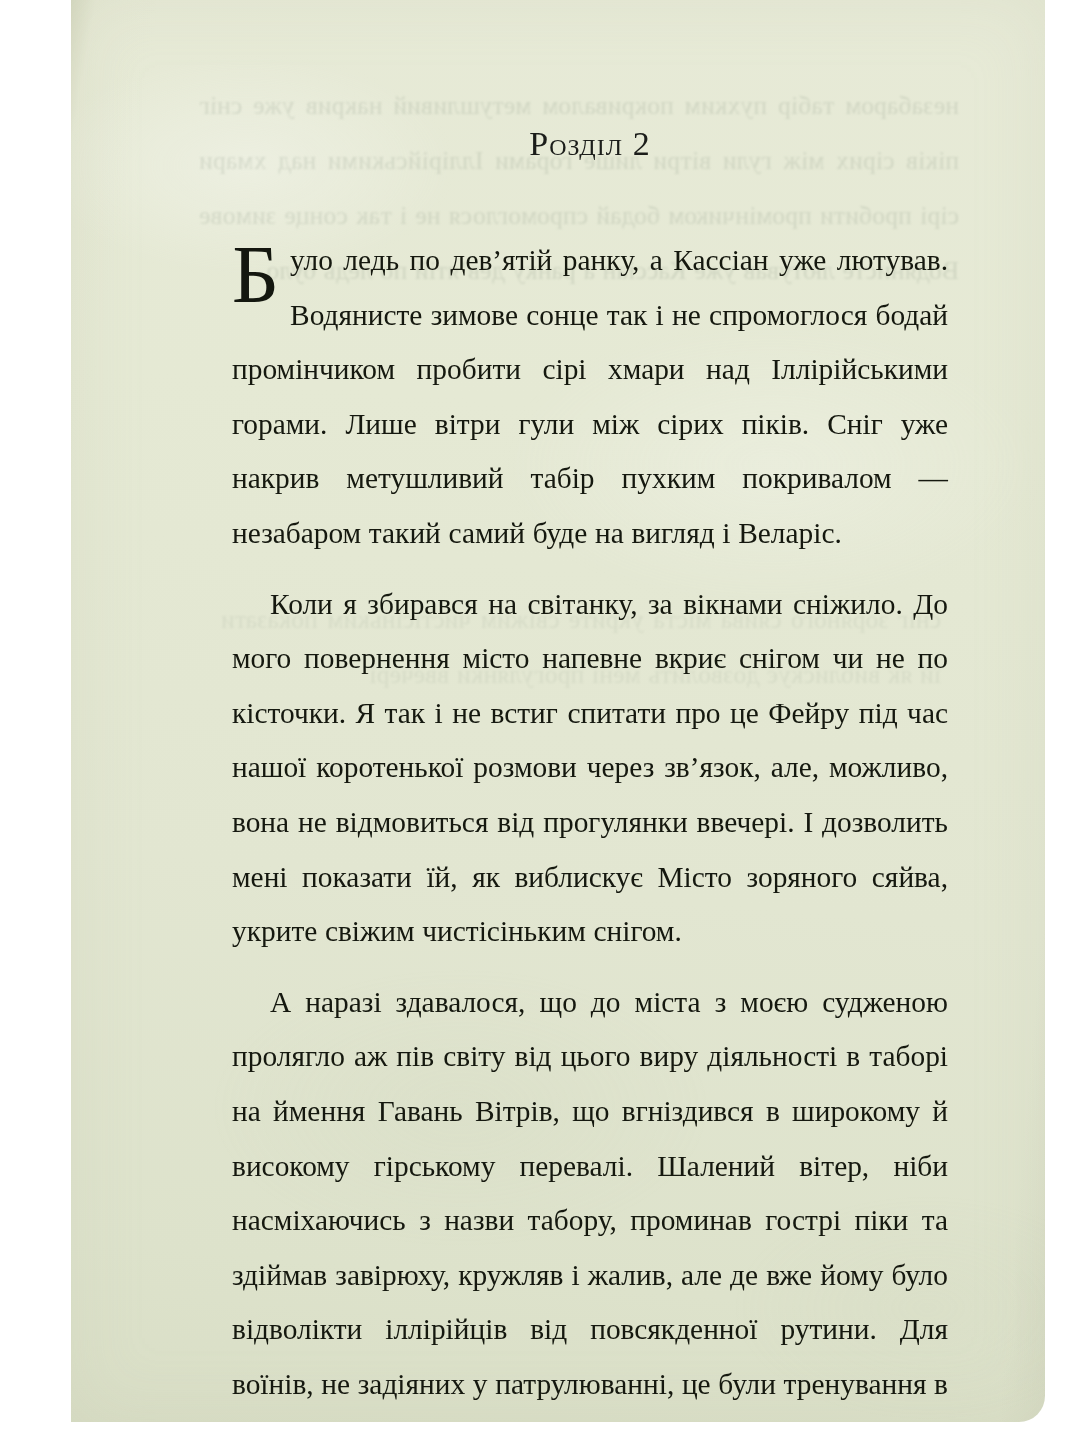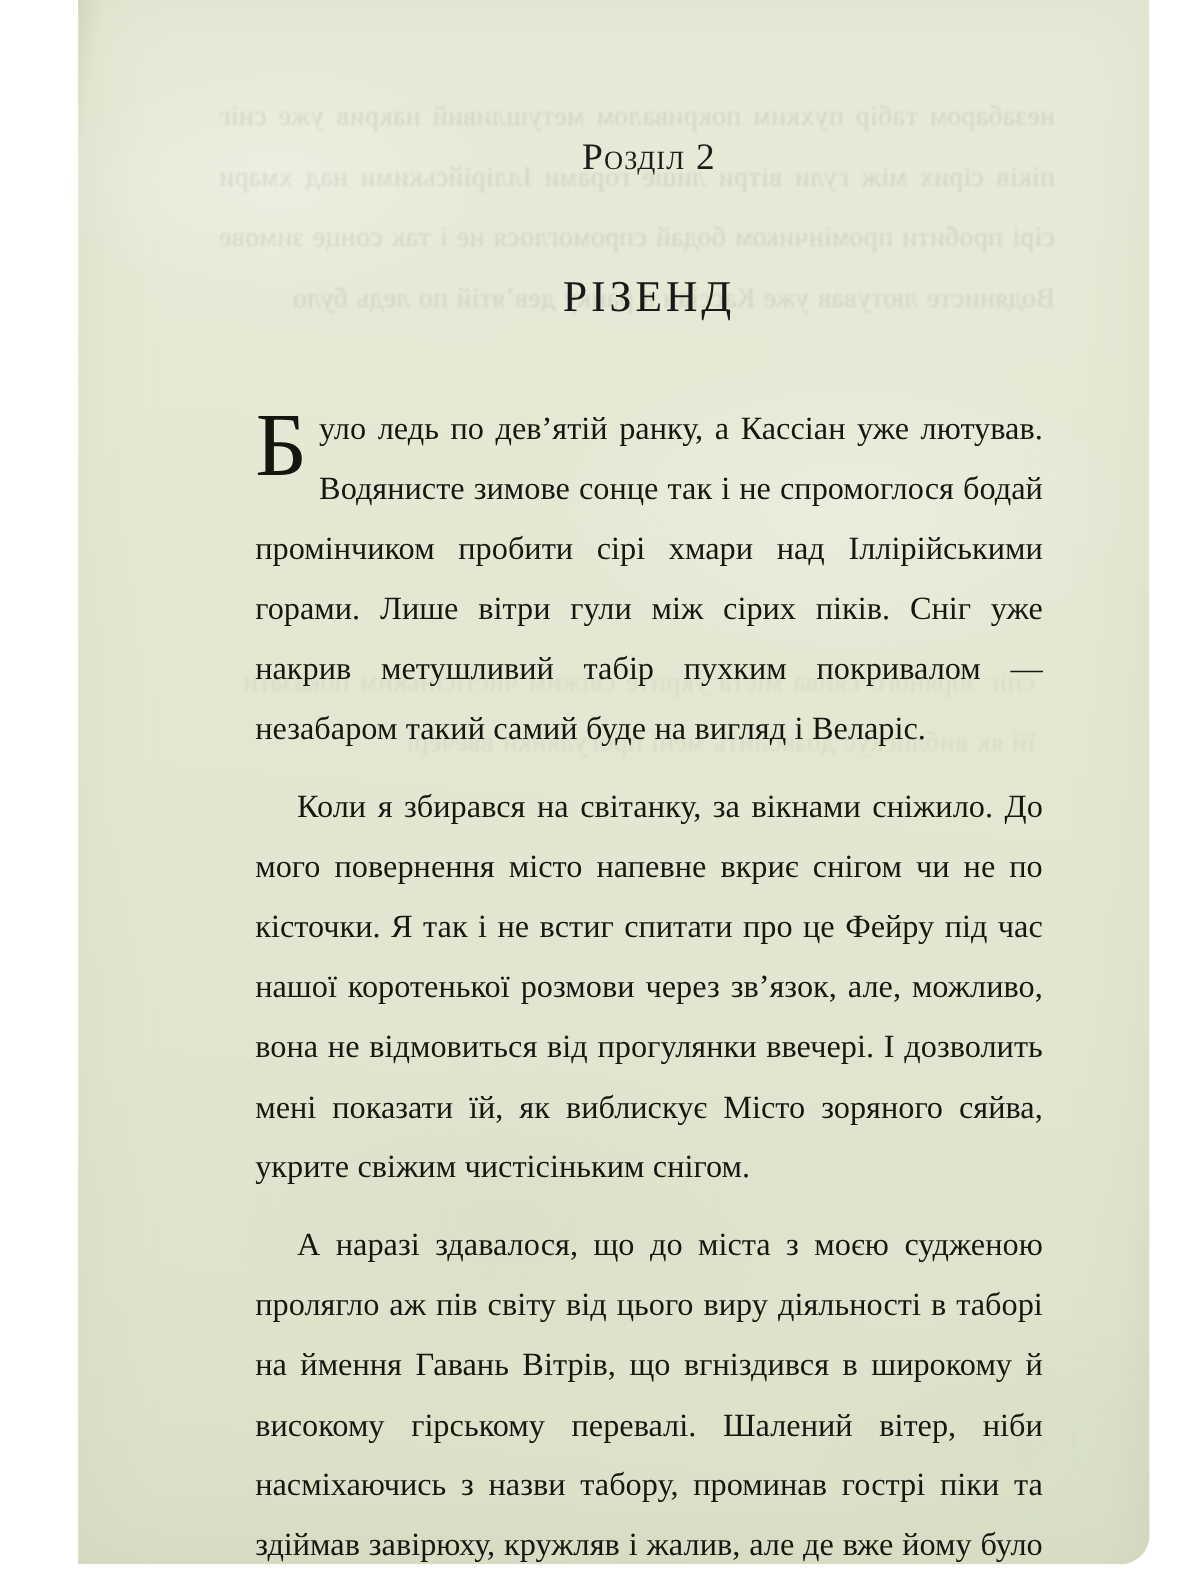--- a/index.html
+++ b/index.html
@@ -159,21 +159,20 @@
 
     <div class="grain"></div>
 
     <div class="ghost">незабаром табір пухким покривалом метушливий накрив уже сніг піків сірих між гули вітри лише горами Іллірійськими над хмари сірі пробити промінчиком бодай спромоглося не і так сонце зимове Водянисте лютував уже Кассіан а ранку дев’ятій по ледь було</div>
     <div class="ghost lower">сніг зоряного сяйва міста укрите свіжим чистісіньким показати їй як виблискує дозволить мені прогулянки ввечері</div>
 
     <div class="content">
 
       <h2 class="chapter-number">Розділ 2</h2>
 
-      <h1 class="chapter-title">РІЗЕНД</h1>
 
       <div class="body-copy">
         <p class="first">Було ледь по дев’ятій ранку, а Кассіан уже лютував. Водянисте зимове сонце так і не спромоглося бодай промінчиком пробити сірі хмари над Іллірійськими горами. Лише вітри гули між сірих піків. Сніг уже накрив метушливий табір пухким покривалом — незабаром такий самий буде на вигляд і Веларіс.</p>
         <p>Коли я збирався на світанку, за вікнами сніжило. До мого повернення місто напевне вкриє снігом чи не по кісточки. Я так і не встиг спитати про це Фейру під час нашої коротенької розмови через зв’язок, але, можливо, вона не відмовиться від прогулянки ввечері. І дозволить мені показати їй, як виблискує Місто зоряного сяйва, укрите свіжим чистісіньким снігом.</p>
         <p>А наразі здавалося, що до міста з моєю судженою пролягло аж пів світу від цього виру діяльності в таборі на ймення Гавань Вітрів, що вгніздився в широкому й високому гірському перевалі. Шалений вітер, ніби насміхаючись з назви табору, проминав гострі піки та здіймав завірюху, кружляв і жалив, але де вже йому було відволікти іллірійців від повсякденної рутини. Для воїнів, не задіяних у патрулюванні, це були тренування в численних рингах на краю прірви, що далеко внизу закінчувалася долиною. Ті, хто не годився для бою, як-от ковалі, купці, чоботарі, мали свої буденні клопоти. Для жінок лишалася найважча та найбрудніша робота.</p>
       </div>
 
     </div>
   </div>
 </div>

